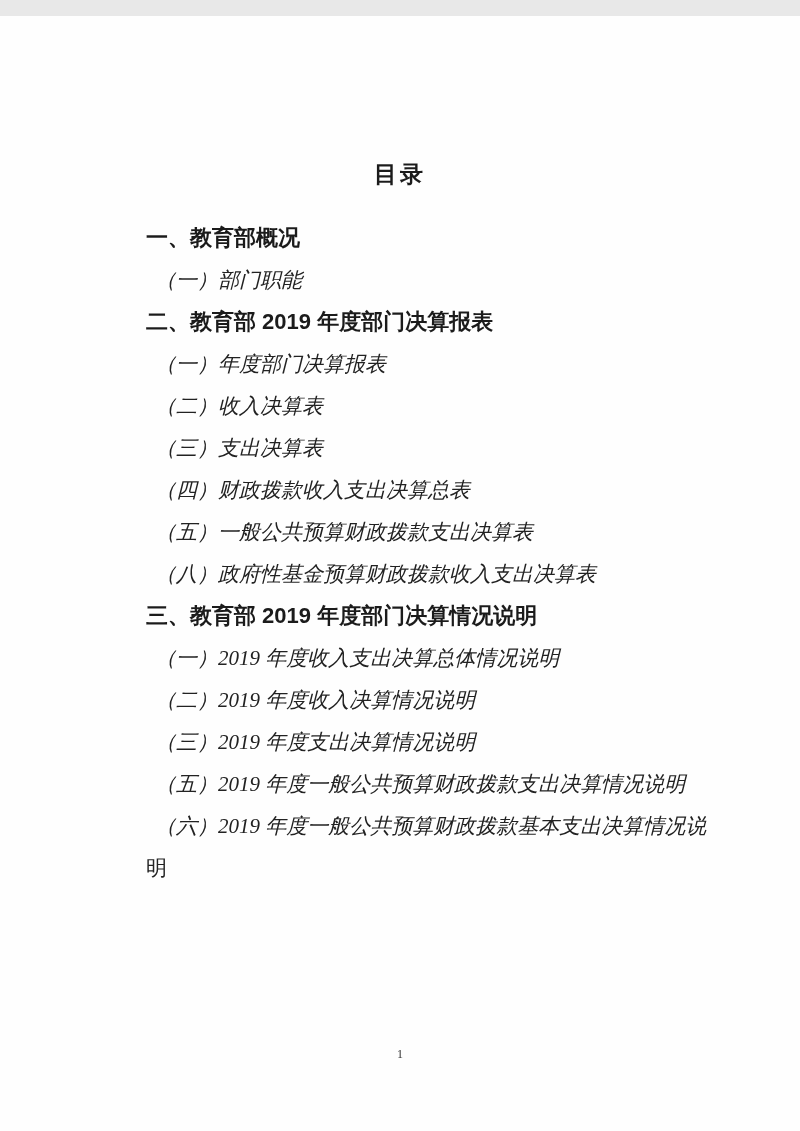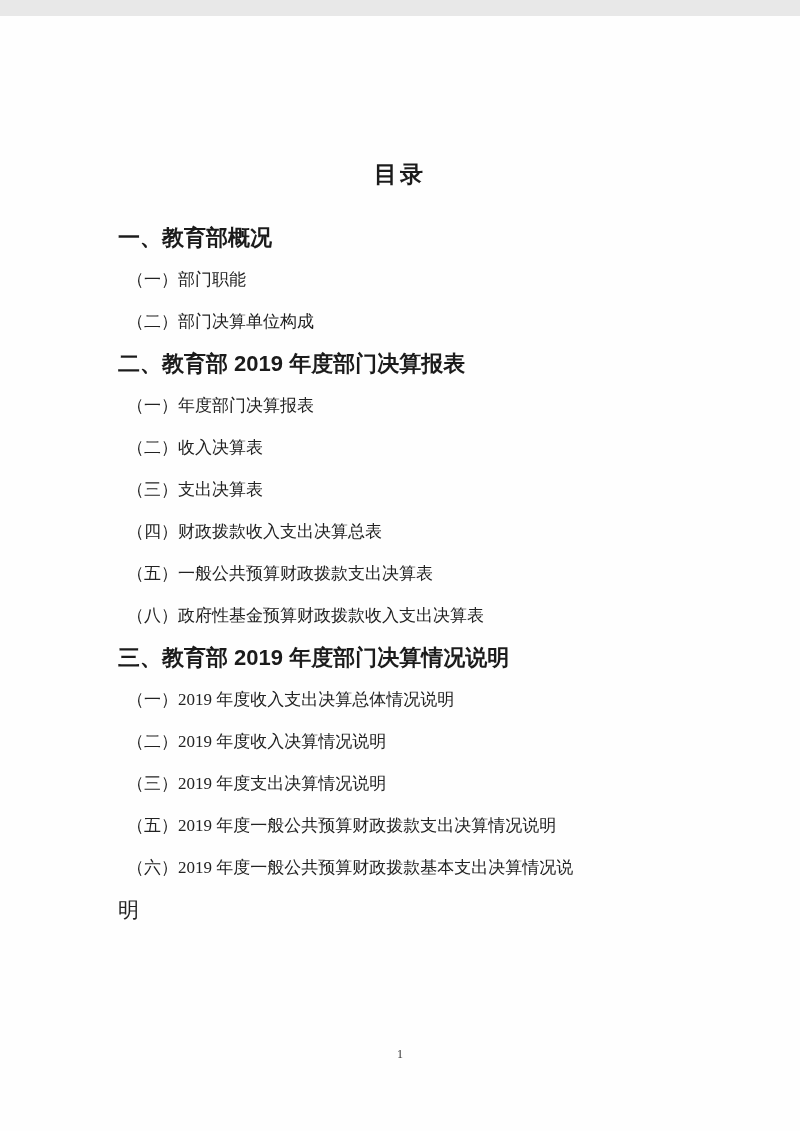--- a/index.html
+++ b/index.html
@@ -22,39 +22,41 @@
     text-align: center;
     font-family: "Liberation Sans", "DejaVu Sans", sans-serif;
     font-weight: 700;
     font-size: 23px;
     line-height: 28px;
     letter-spacing: 3px;
     color: #1b1b1b;
   }
   .toc {
     margin-top: 29px;
+    padding-left: 28px;
   }
   .line {
     height: 42px;
     line-height: 42px;
     white-space: pre;
     color: #222222;
   }
   .line.heading {
     margin-left: 118px;
     font-family: "Liberation Sans", "DejaVu Sans", sans-serif;
     font-weight: 700;
     font-size: 22px;
     color: #1b1b1b;
   }
   .line.item {
     margin-left: 127px;
     font-family: "Liberation Serif", "DejaVu Serif", serif;
     font-weight: 400;
-    font-size: 17px;
+    font-size: 21px;
+    font-style: italic;
   }
   .line.continuation {
     margin-left: 118px;
     font-family: "Liberation Serif", "DejaVu Serif", serif;
     font-weight: 400;
     font-size: 21px;
   }
   .page-number {
     position: absolute;
     left: 0;
@@ -68,21 +70,20 @@
 </style>
 </head>
 <body>
 
 <div class="page">
   <h1 class="doc-title">目录</h1>
 
   <div class="toc">
       <div class="line heading">一、教育部概况</div>
       <div class="line item">（一）部门职能</div>
-      <div class="line item">（二）部门决算单位构成</div>
       <div class="line heading">二、教育部 2019 年度部门决算报表</div>
       <div class="line item">（一）年度部门决算报表</div>
       <div class="line item">（二）收入决算表</div>
       <div class="line item">（三）支出决算表</div>
       <div class="line item">（四）财政拨款收入支出决算总表</div>
       <div class="line item">（五）一般公共预算财政拨款支出决算表</div>
       <div class="line item">（八）政府性基金预算财政拨款收入支出决算表</div>
       <div class="line heading">三、教育部 2019 年度部门决算情况说明</div>
       <div class="line item">（一）2019 年度收入支出决算总体情况说明</div>
       <div class="line item">（二）2019 年度收入决算情况说明</div>

